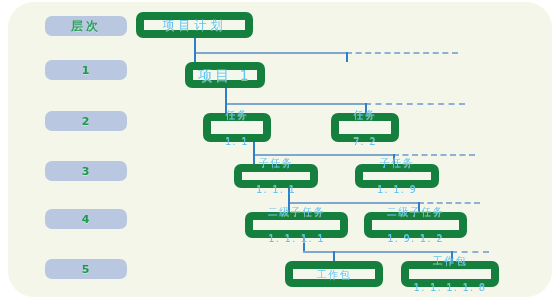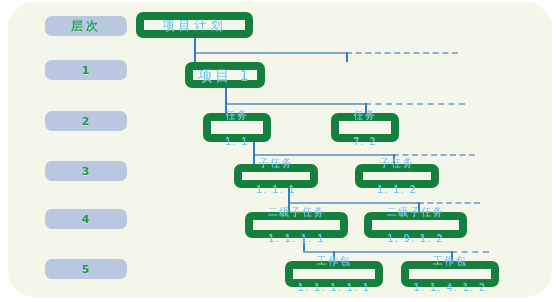--- a/index.html
+++ b/index.html
@@ -168,34 +168,33 @@
     <span class="n-title">任务</span>
     <span class="n-code">7. 2</span>
   </div>
 
   <div class="node" style="left:234px; top:164px; width:84px; height:24px;">
     <span class="n-title">子任务</span>
     <span class="n-code">1. 1. 1</span>
   </div>
   <div class="node" style="left:355px; top:164px; width:84px; height:24px;">
     <span class="n-title">子任务</span>
-    <span class="n-code">1. 1. 2</span>
+    <span class="n-code">1. 1. 9</span>
   </div>
 
   <div class="node" style="left:245px; top:212px; width:103px; height:26px;">
     <span class="n-title">二级子任务</span>
     <span class="n-code">1. 1. 1. 1</span>
   </div>
   <div class="node" style="left:364px; top:212px; width:103px; height:26px;">
     <span class="n-title">二级子任务</span>
     <span class="n-code">1. 9. 1. 2</span>
   </div>
 
   <div class="node" style="left:285px; top:261px; width:98px; height:26px;">
     <span class="n-title">工作包</span>
-    <span class="n-code">1. 1. 1. 1. 1</span>
   </div>
   <div class="node" style="left:401px; top:261px; width:98px; height:26px;">
     <span class="n-title">工作包</span>
-    <span class="n-code">1. 1. 4. 1. 2</span>
+    <span class="n-code">1. 1. 1. 1. 8</span>
   </div>
 
 </div>
 
 </body></html>

